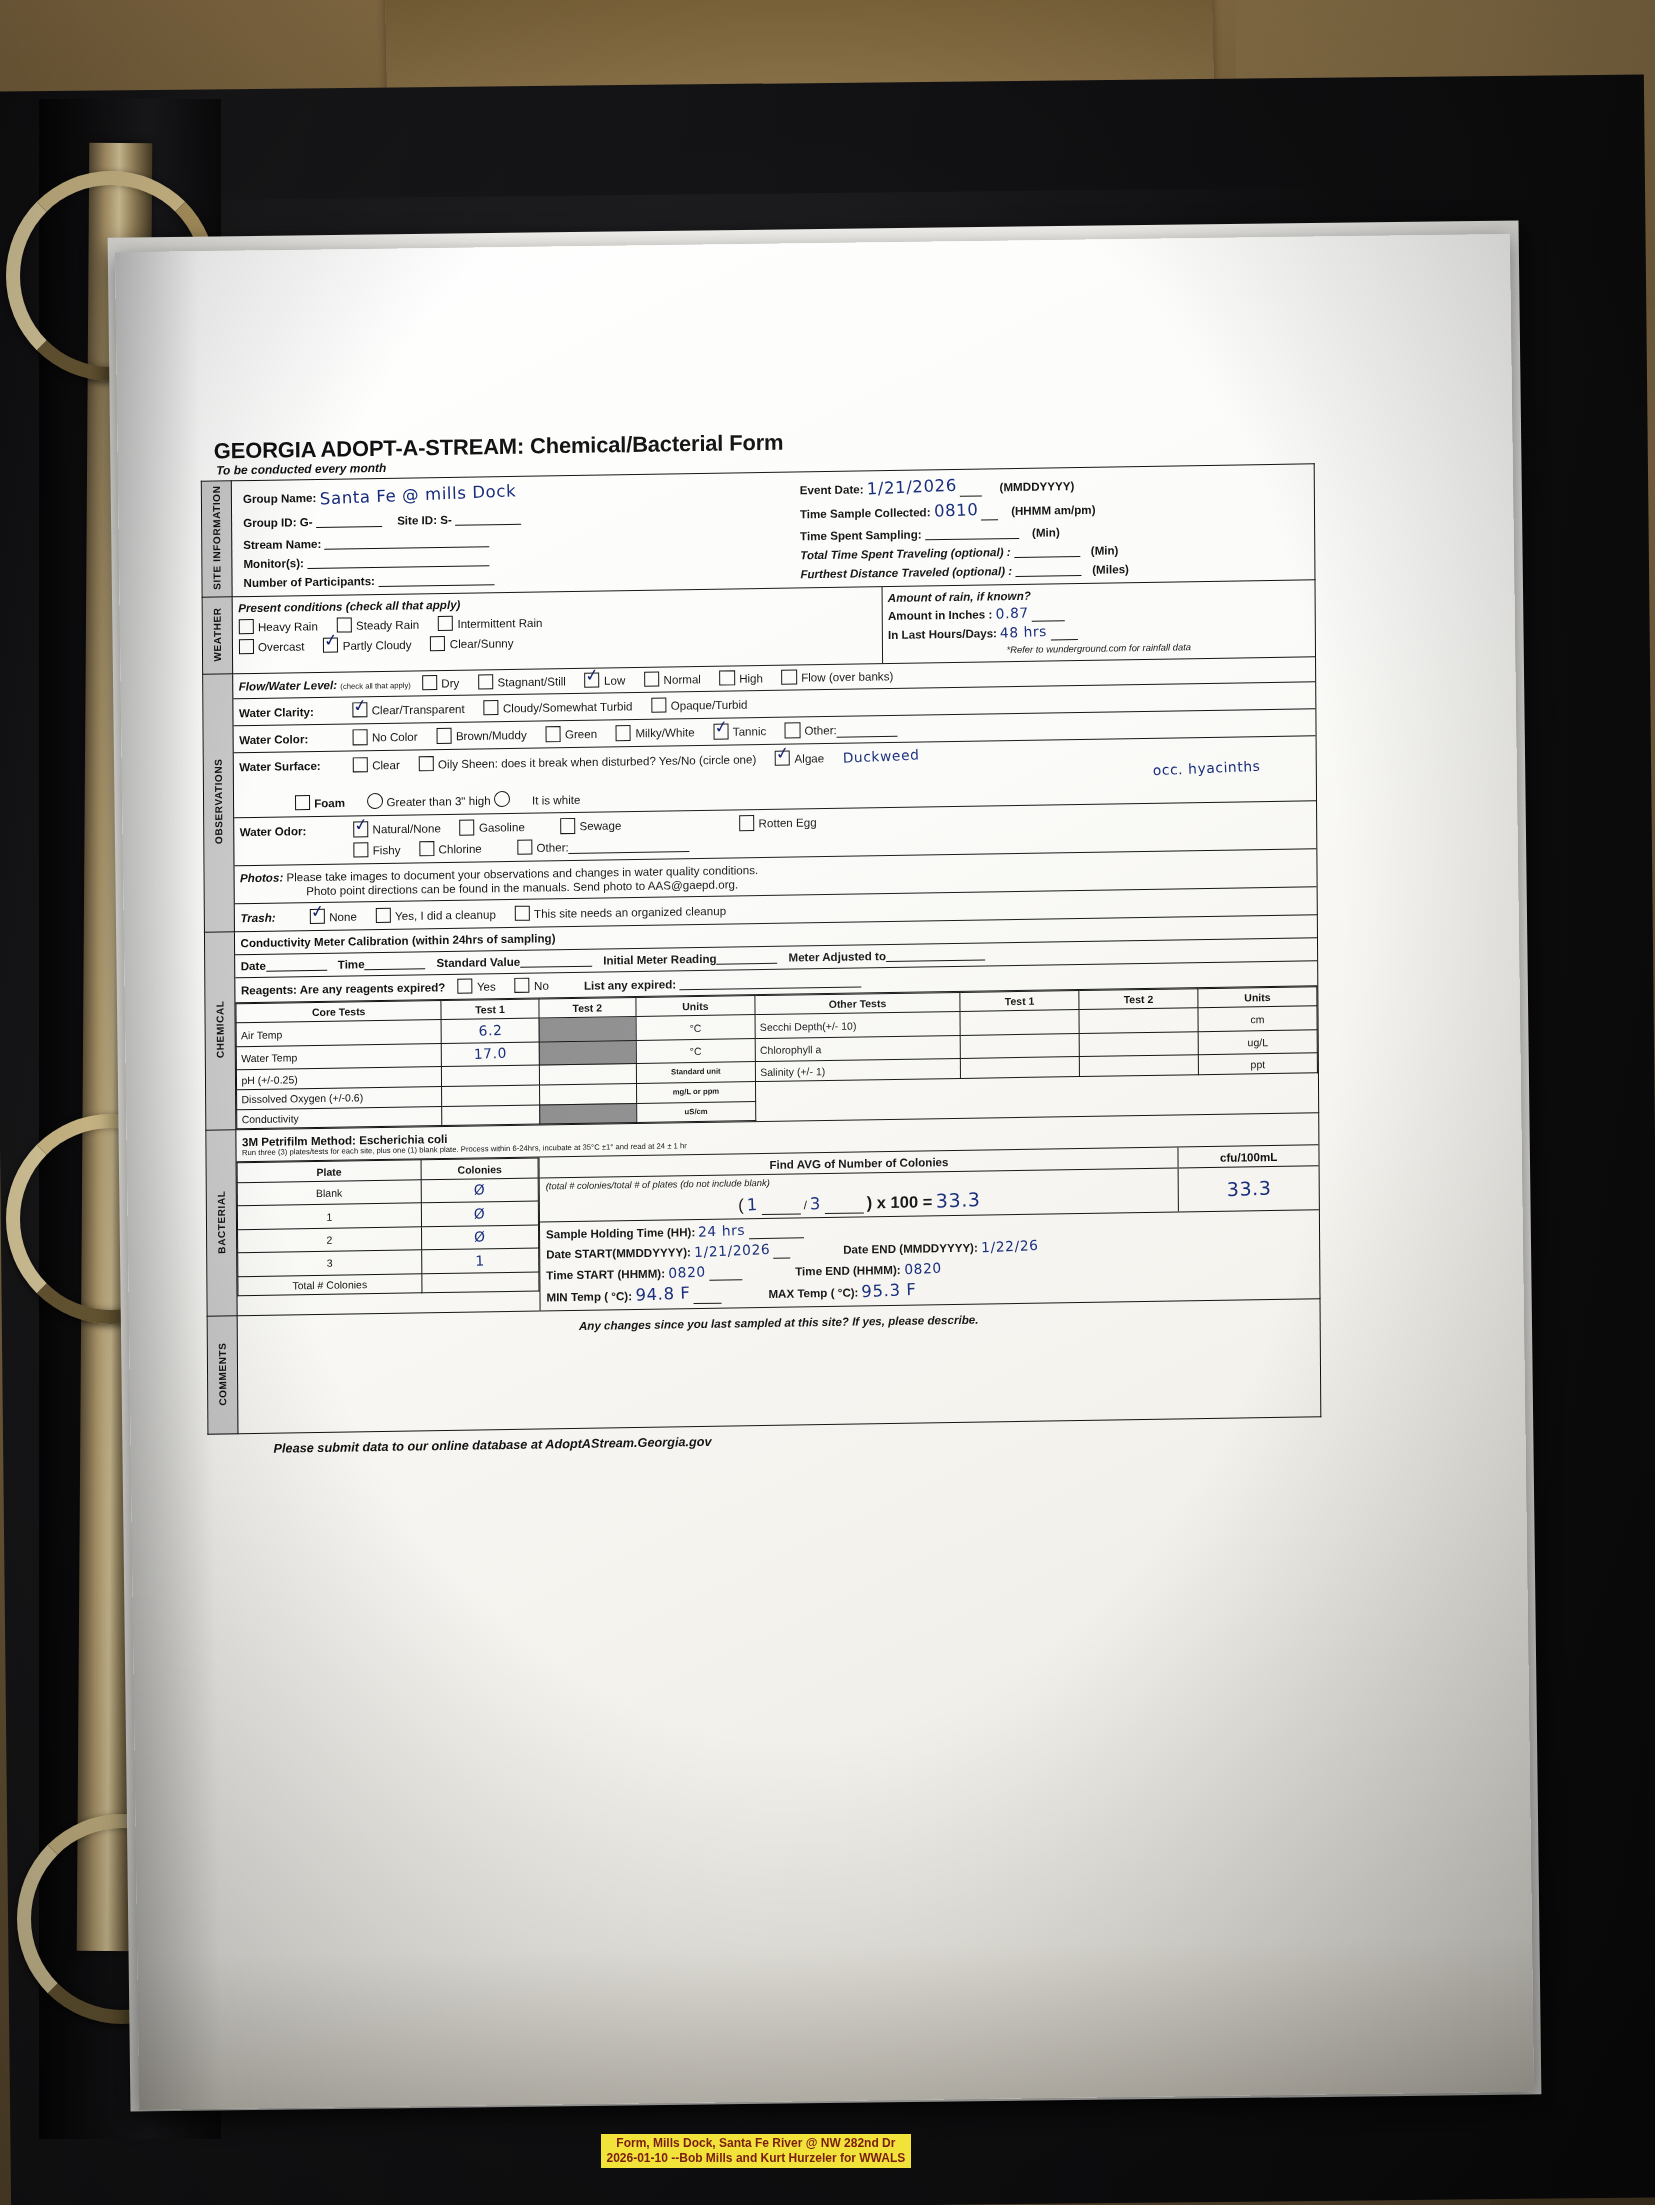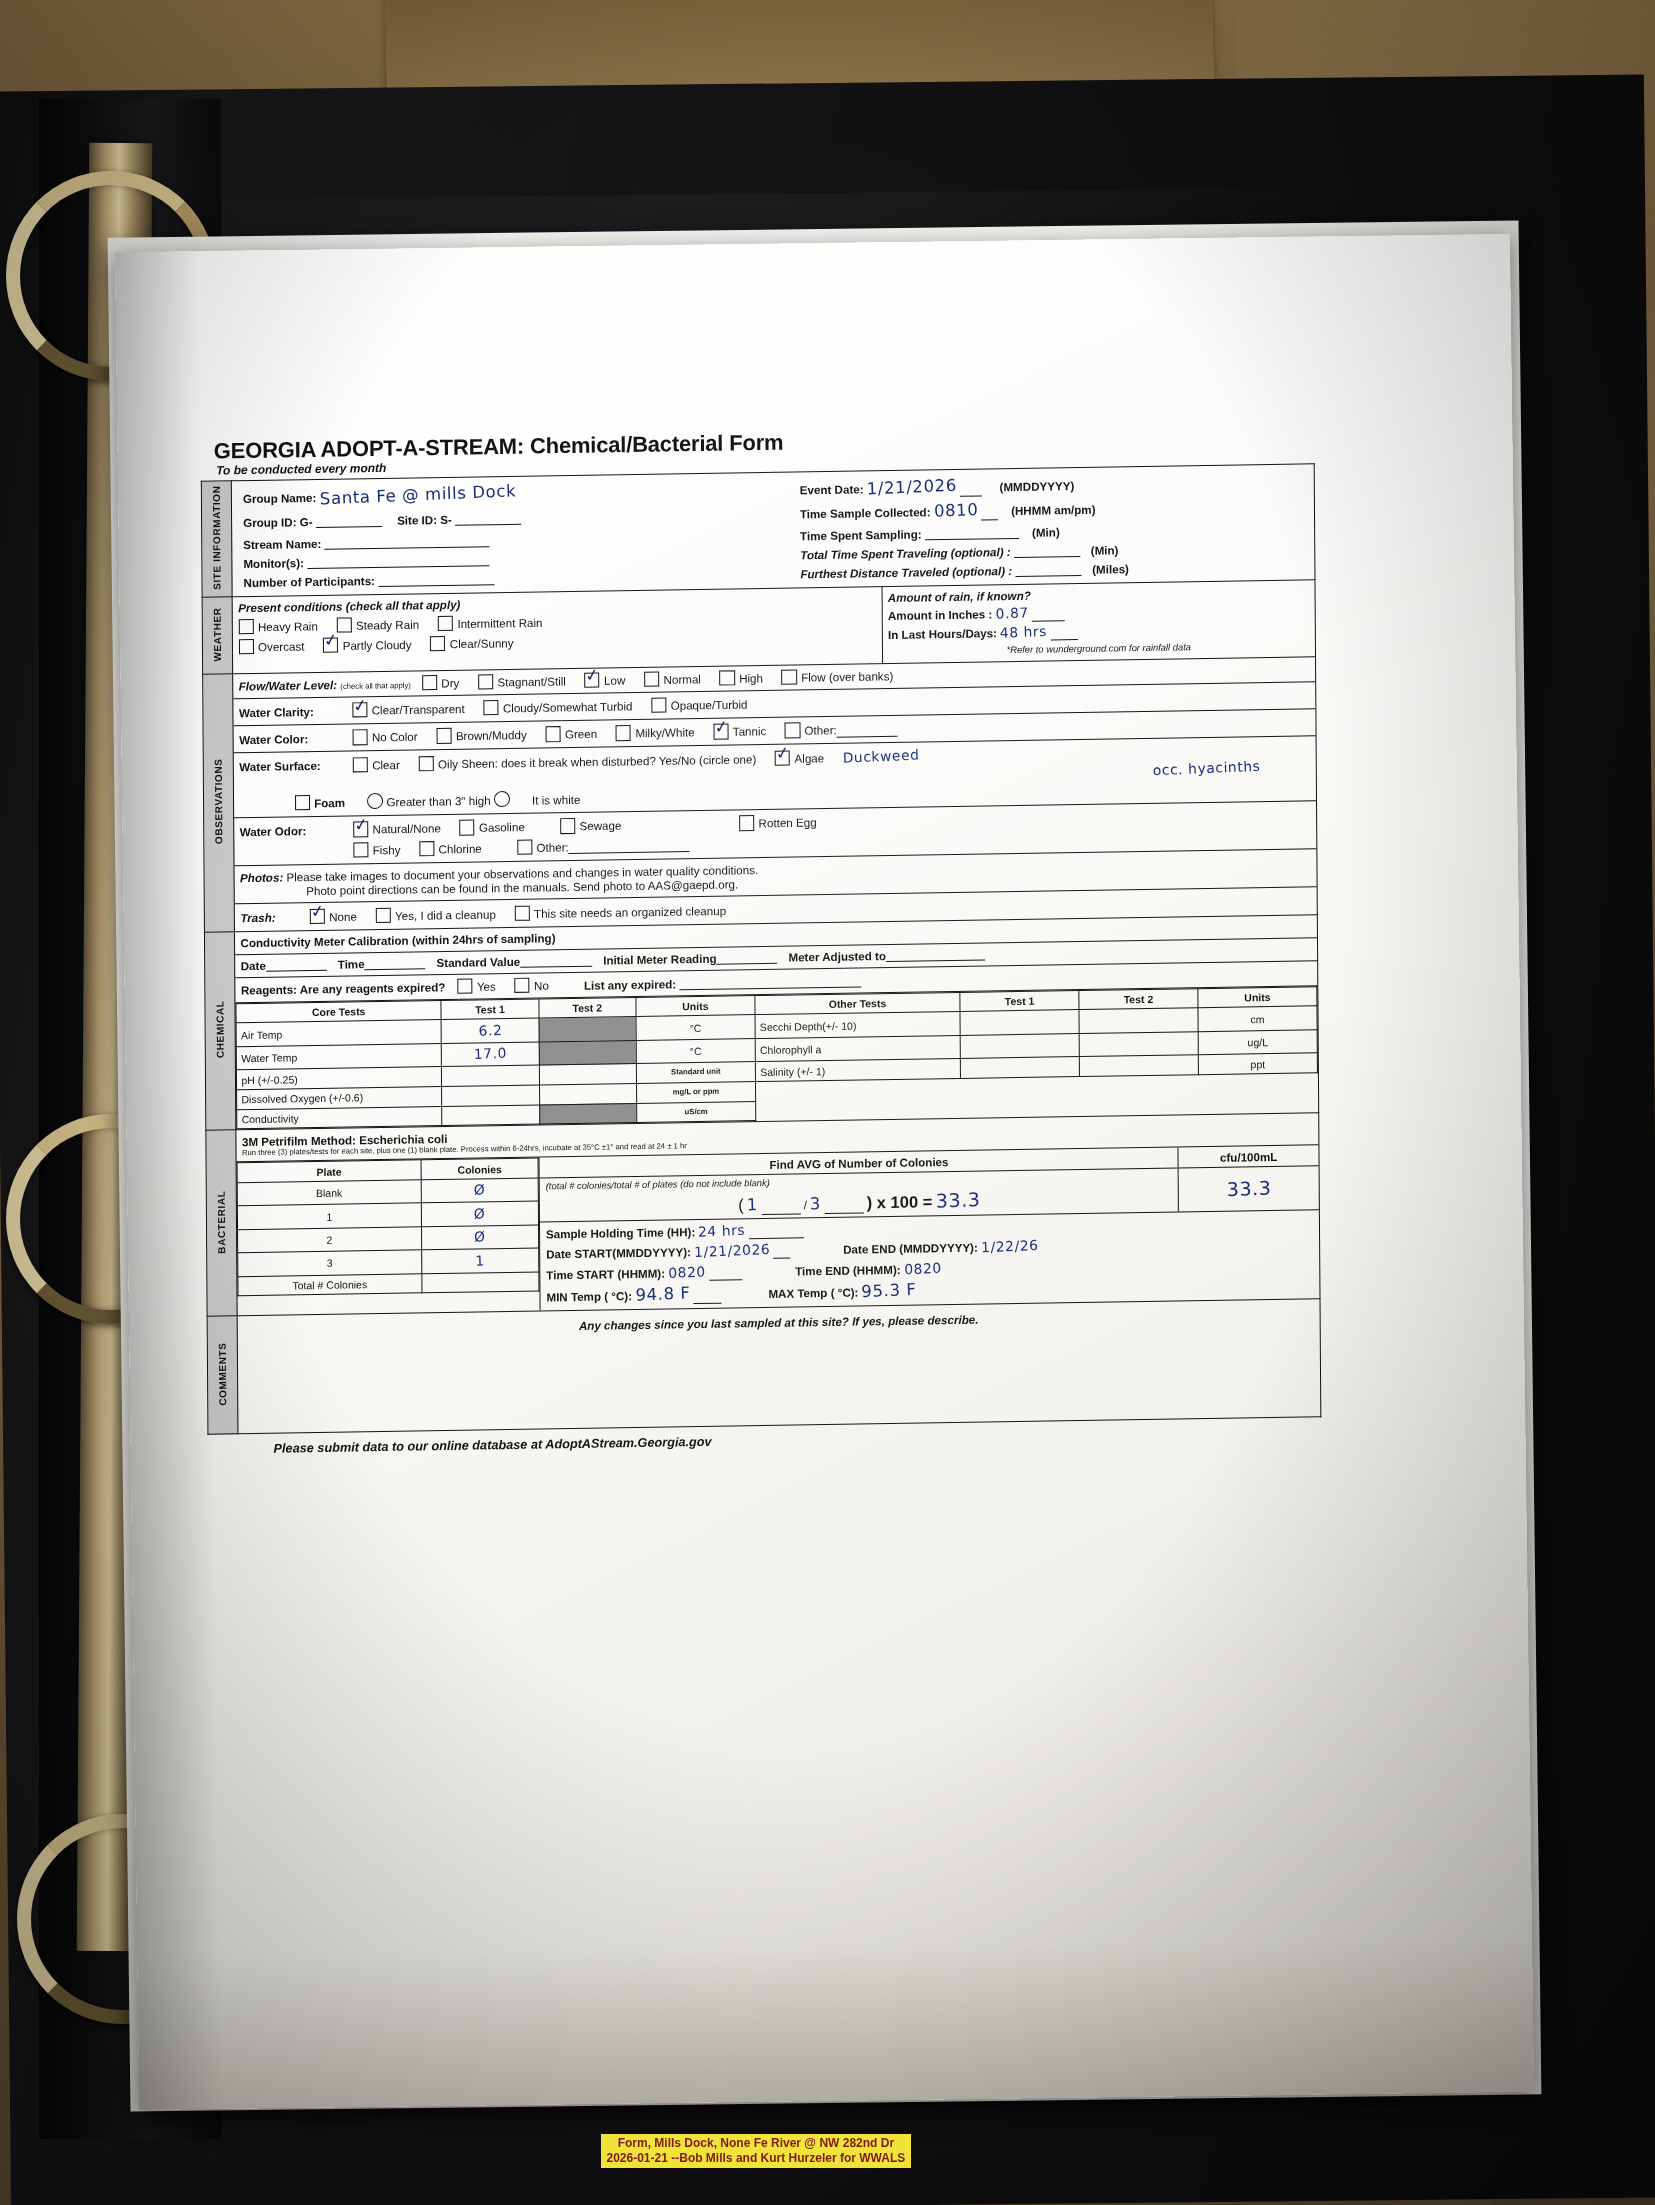--- a/index.html
+++ b/index.html
@@ -701,16 +701,16 @@
     </tr>
   </tbody>
     </table>
 
   <div class="footer-note">Please submit data to our online database at AdoptAStream.Georgia.gov</div>
 </div>
 
 <div class="vignette"></div>
 
 <div class="caption">
-  <div>Form, Mills Dock, None Fe River @ NW 282nd Dr</div>
-  <div>2026-01-21 --Bob Mills and Kurt Hurzeler for WWALS</div>
+  <div>Form, Mills Dock, Santa Fe River @ NW 282nd Dr</div>
+  <div>2026-01-10 --Bob Mills and Kurt Hurzeler for WWALS</div>
 </div>
 
 
 </body></html>

